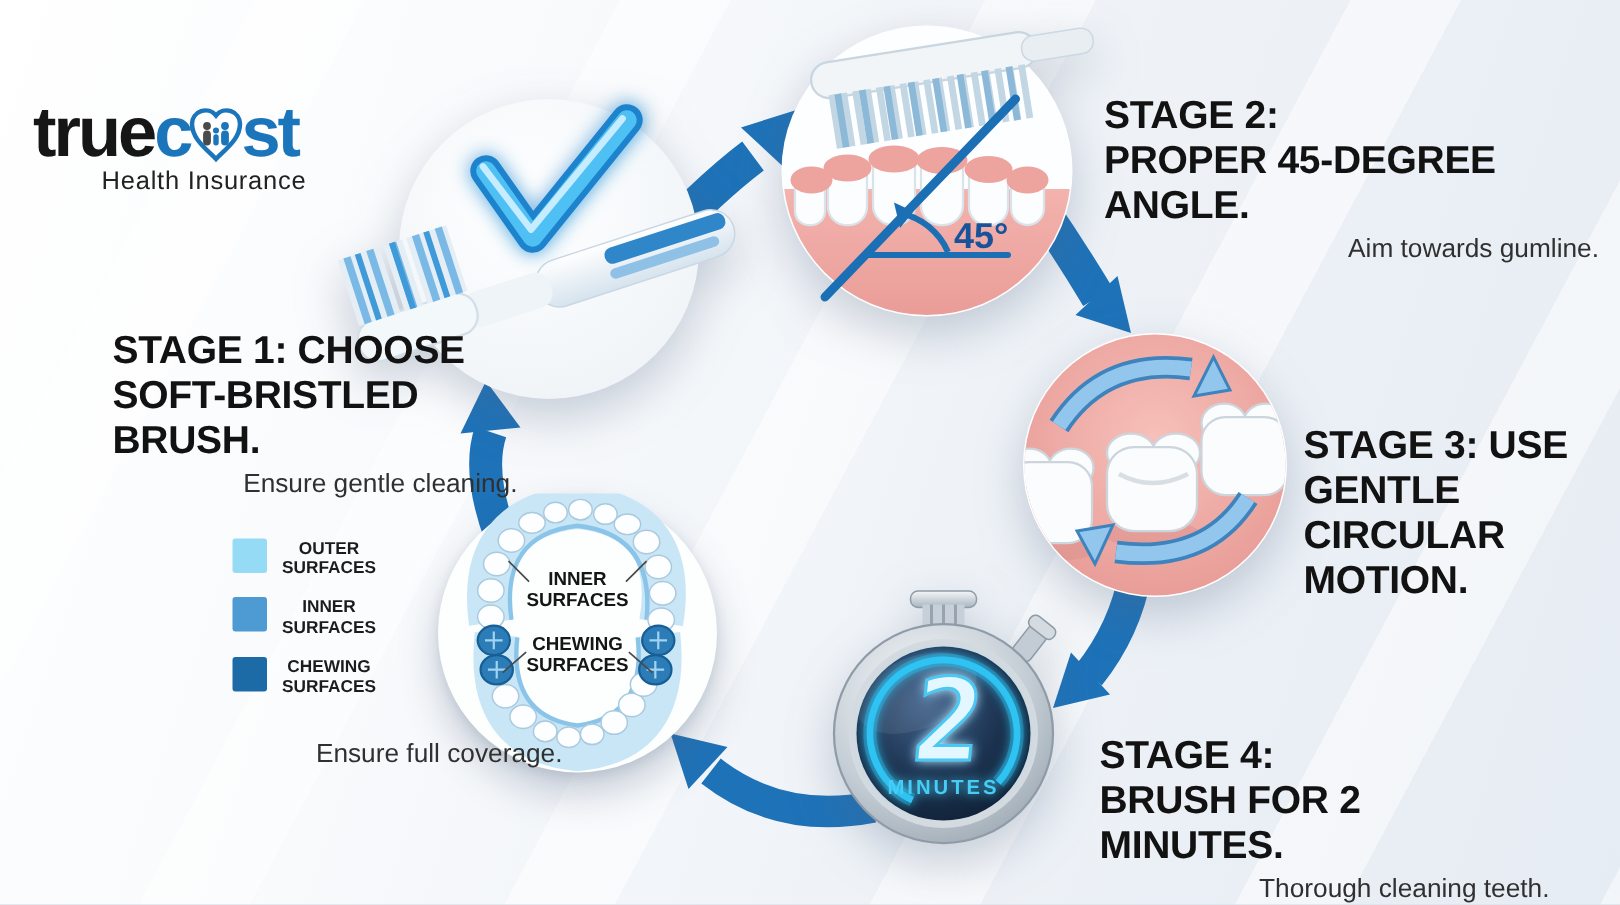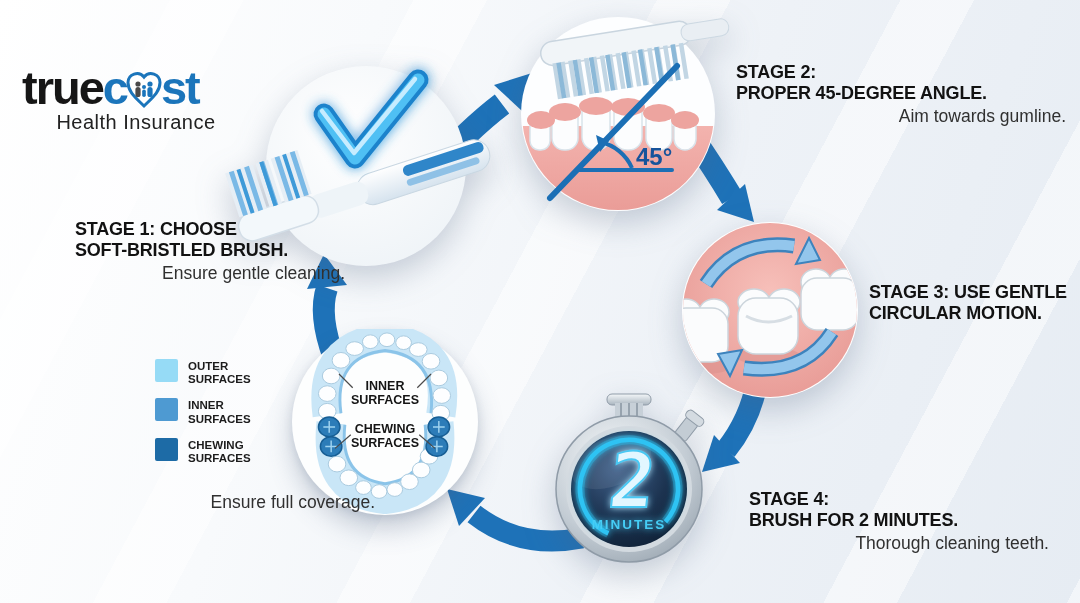--- a/index.html
+++ b/index.html
@@ -9,32 +9,32 @@
   .canvas::before{content:"";position:absolute;inset:0;
     background:repeating-linear-gradient(118deg,rgba(255,255,255,0) 0 150px,rgba(255,255,255,.5) 150px 215px);
     pointer-events:none;}
   .abs{position:absolute;}
   
   .logo{left:22px;top:16px;width:228px;}
   .wordmark{font-size:47px;font-weight:bold;letter-spacing:-2px;line-height:1;white-space:nowrap;margin-top:48px;}
   .wm-black{color:#161616;}
   .wm-blue{color:#1b75bb;}
   .heart{display:inline-block;vertical-align:-6px;margin:0 -1px;}
-  .tagline{font-size:20px;color:#222;text-align:center;margin-top:0;letter-spacing:.5px;}
+  .tagline{font-size:17px;color:#222;text-align:center;margin-top:0;letter-spacing:.5px;}
   
   .stage-text{line-height:1;}
-  .stage-title{font-size:18px;font-weight:bold;color:#121212;line-height:1.15;white-space:pre-line;letter-spacing:-.2px;}
+  .stage-title{font-size:26px;font-weight:bold;color:#121212;line-height:1.15;white-space:pre-line;letter-spacing:-.2px;}
   .stage-sub{font-size:17.5px;color:#303030;line-height:1.2;white-space:pre-line;margin-top:3px;text-align:right;}
   .t1{left:75px;top:219px;width:270px;}
   .t2{left:736px;top:62px;width:330px;}
   .t3{left:869px;top:270px;width:205px;margin-top:12px;}
-  .t4{left:733px;top:489px;width:300px;margin-left:16px;}
+  .t4{left:733px;top:489px;width:300px;}
   .t5{left:155px;top:489px;width:220px;}
   
-  .legend{left:155px;top:359px;width:150px;}
+  .legend{left:155px;top:359px;width:150px;text-align:center;}
   .legend-item{display:flex;gap:10px;margin-bottom:12px;align-items:flex-start;}
   .legend-swatch{width:23px;height:23px;border-radius:2px;flex:0 0 auto;}
   .legend-label{font-size:11.5px;font-weight:bold;color:#1c1c1c;line-height:1.15;white-space:pre-line;padding-top:1px;}
   
   .fig{overflow:visible;}
   .fig-shadow{filter:drop-shadow(0 12px 16px rgba(80,100,130,.30));}
   .circle5{left:292px;top:329px;width:186px;height:186px;border-radius:50%;background:#fdfefe;
     box-shadow:0 14px 26px rgba(80,100,130,.30),0 3px 8px rgba(80,100,130,.15);}
   .mouth-label{position:absolute;left:50%;transform:translateX(-50%);text-align:center;
     font-size:12.5px;font-weight:bold;color:#151515;line-height:1.1;white-space:pre-line;width:110px;}

